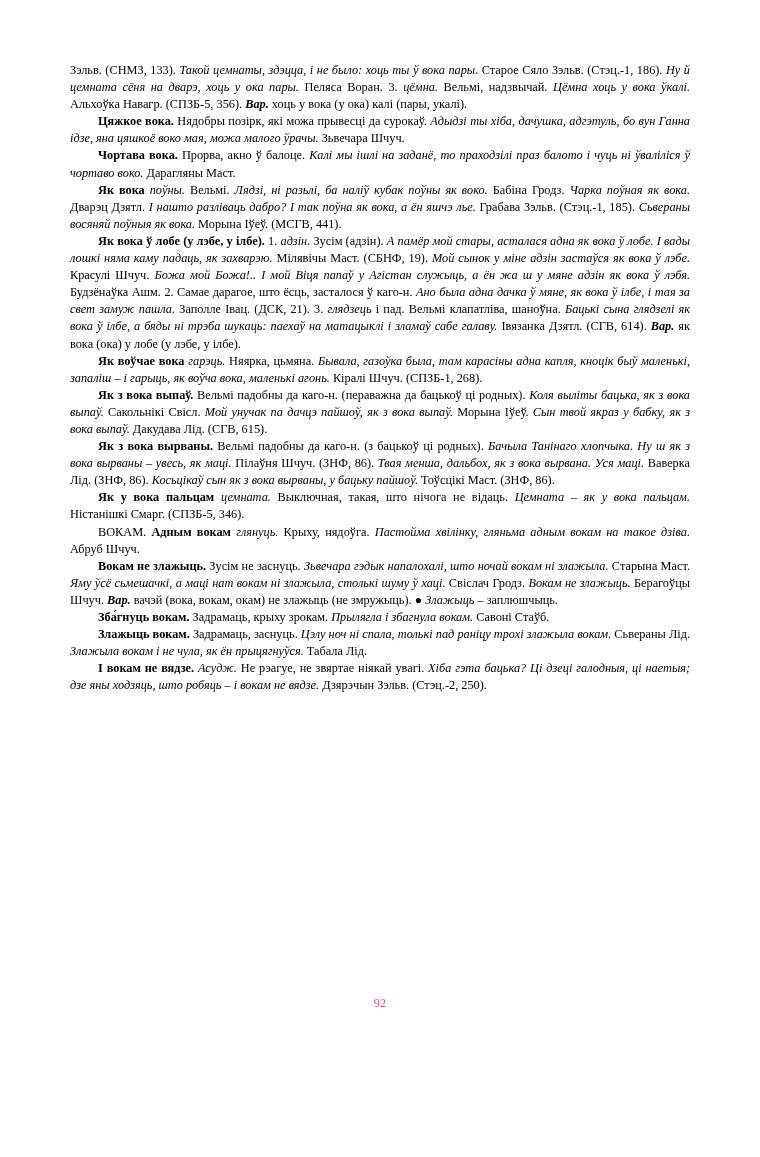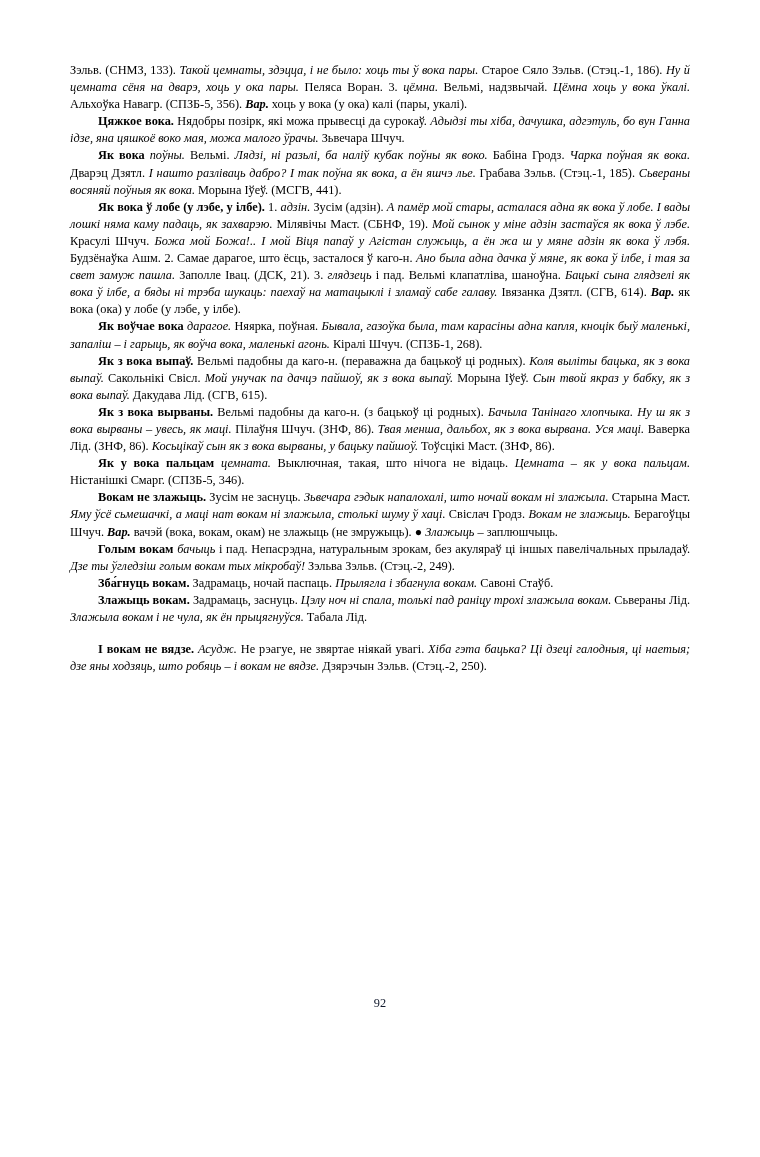--- a/index.html
+++ b/index.html
@@ -38,54 +38,54 @@
     margin: 0;
     padding: 0;
     text-align: justify;
     text-indent: 0;
   }
   p.para.indent {
     text-indent: 28px;
   }
   p.para:last-child {
     text-align: justify;
-    margin-top: 15px;
   }
   .it { font-style: italic; }
   .bd { font-weight: bold; }
   .bdit { font-weight: bold; font-style: italic; }
   
   p.para { text-align-last: left; }
   #page-number {
     position: absolute;
     left: 0;
     top: 996px;
     width: 760px;
     text-align: center;
     font-family: "Liberation Serif", "DejaVu Serif", serif;
     font-size: 12.3px;
-    color: #0f172a;
+    color: #ec4899;
   }
 </style>
 </head>
 <body>
 
 <div id="page">
 
   <div id="text-column">
       <p class="para"><span>Зэльв. (СНМЗ, 133). </span><span class="it">Такой цемнаты, здэцца, і не было: хоць ты ў вока пары.</span><span> Старое Сяло Зэльв. (Стэц.-1, 186). </span><span class="it">Ну й цемната сёня на дварэ, хоць у ока пары.</span><span> Пеляса Воран. 3. </span><span class="it">цёмна.</span><span> Вельмі, надзвычай. </span><span class="it">Цёмна хоць у вока ўкалі.</span><span> Альхоўка Навагр. (СПЗБ-5, 356). </span><span class="bdit">Вар.</span><span> хоць у вока (у ока) калі (пары, укалі).</span></p>
       <p class="para indent"><span class="bd">Цяжкое вока.</span><span> Нядобры позірк, які можа прывесці да сурокаў. </span><span class="it">Адыдзі ты хіба, дачушка, адгэтуль, бо вун Ганна ідзе, яна цяшкоё воко мая, можа малого ўрачы.</span><span> Зьвечара Шчуч.</span></p>
+      <p class="para indent"><span class="bd">Чортава вока.</span><span> Прорва, акно ў балоце. </span><span class="it">Калі мы ішлі на заданё, то праходзілі праз балото і чуць ні ўваліліся ў чортаво воко.</span><span> Дараглян­ы Маст.</span></p>
       <p class="para indent"><span class="bd">Як вока </span><span class="it">поўны.</span><span> Вельмі. </span><span class="it">Лядзі, ні разьлі, ба наліў кубак поўны як воко.</span><span> Бабіна Гродз. </span><span class="it">Чарка поўная як вока.</span><span> Дварэц Дзятл. </span><span class="it">І нашто разліваць дабро? І так поўна як вока, а ён яшчэ лье.</span><span> Грабава Зэльв. (Стэц.-1, 185). </span><span class="it">Сьвераны восяняй поўныя як вока.</span><span> Морына Іўеў. (МСГВ, 441).</span></p>
       <p class="para indent"><span class="bd">Як вока ў лобе (у лэбе, у ілбе).</span><span> 1. </span><span class="it">адзін.</span><span> Зусім (адзін). </span><span class="it">А памёр мой стары, асталася адна як вока ў лобе. І вады лошкі няма каму падаць, як захварэю.</span><span> Мілявічы Маст. (СБНФ, 19). </span><span class="it">Мой сынок у міне адзін застаўся як вока ў лэбе.</span><span> Красулі Шчуч. </span><span class="it">Божа мой Божа!.. І мой Віця папаў у Агістан служыць, а ён жа ш у мяне адзін як вока ў лэбя.</span><span> Будзёнаўка Ашм. 2. Самае дарагое, што ёсць, засталося ў каго-н. </span><span class="it">Ано была адна дачка ў мяне, як вока ў ілбе, і тая за свет замуж пашла.</span><span> Заполле Івац. (ДСК, 21). 3. </span><span class="it">глядзець</span><span> і пад. Вельмі клапатліва, шаноўна. </span><span class="it">Бацькі сына глядзелі як вока ў ілбе, а бяды ні трэба шукаць: паехаў на матацыклі і зламаў сабе галаву.</span><span> Івязанка Дзятл. (СГВ, 614). </span><span class="bdit">Вар.</span><span> як вока (ока) у лобе (у лэбе, у ілбе).</span></p>
-      <p class="para indent"><span class="bd">Як воўчае вока </span><span class="it">дарагое.</span><span> Няярка, поўная. </span><span class="it">Бывала, газоўка была, там карасіны адна капля, кноцік быў маленькі, запаліш – і гарыць, як воўча вока, маленькі агонь.</span><span> Кіралі Шчуч. (СПЗБ-1, 268).</span></p>
+      <p class="para indent"><span class="bd">Як воўчае вока </span><span class="it">гарэць.</span><span> Няярка, цьмяна. </span><span class="it">Бывала, газоўка была, там карасіны адна капля, кноцік быў маленькі, запаліш – і гарыць, як воўча вока, маленькі агонь.</span><span> Кіралі Шчуч. (СПЗБ-1, 268).</span></p>
       <p class="para indent"><span class="bd">Як з вока выпаў.</span><span> Вельмі падобны да каго-н. (пераважна да бацькоў ці родных). </span><span class="it">Коля выліты бацька, як з вока выпаў.</span><span> Сакольнікі Свісл. </span><span class="it">Мой унучак па дачцэ пайшоў, як з вока выпаў.</span><span> Морына Іўеў. </span><span class="it">Сын твой якраз у бабку, як з вока выпаў.</span><span> Дакудава Лід. (СГВ, 615).</span></p>
       <p class="para indent"><span class="bd">Як з вока вырваны.</span><span> Вельмі падобны да каго-н. (з бацькоў ці родных). </span><span class="it">Бачыла Танінаго хлопчыка. Ну ш як з вока вырваны – увесь, як маці.</span><span> Пілаўня Шчуч. (ЗНФ, 86). </span><span class="it">Твая менша, дальбох, як з вока вырвана. Уся маці.</span><span> Ваверка Лід. (ЗНФ, 86). </span><span class="it">Косьцікаў сын як з вока вырваны, у бацьку пайшоў.</span><span> Тоўсцікі Маст. (ЗНФ, 86).</span></p>
       <p class="para indent"><span class="bd">Як у вока пальцам </span><span class="it">цемната.</span><span> Выключная, такая, што нічога не відаць. </span><span class="it">Цемната – як у вока пальцам.</span><span> Ністанішкі Смарг. (СПЗБ-5, 346).</span></p>
+      <p class="para indent"><span>ВОКАМ. </span><span class="bd">Адным вокам </span><span class="it">глянуць.</span><span> Крыху, нядоўга. </span><span class="it">Пастойма хвілінку, гляньма адным вокам на такое дзіва.</span><span> Абруб Шчуч.</span></p>
       <p class="para indent"><span class="bd">Вокам не злажыць.</span><span> Зусім не заснуць. </span><span class="it">Зьвечара гэдык напалохалі, што ночай вокам ні злажыла.</span><span> Старына Маст. </span><span class="it">Яму ўсё сьмешачкі, а маці нат вокам ні злажыла, столькі шуму ў хаці.</span><span> Свіслач Гродз. </span><span class="it">Вокам не злажыць.</span><span> Берагоўцы Шчуч. </span><span class="bdit">Вар.</span><span> вачэй (вока, вокам, окам) не злажыць (не змружыць). ● </span><span class="it">Злажыць</span><span> – заплюшчыць.</span></p>
-      <p class="para indent"><span class="bd">Голым вокам </span><span class="it">бачыць</span><span> і пад. Непасрэдна, натуральным зрокам, без акуляраў ці іншых павелічальных прыладаў. </span><span class="it">Дзе ты ўгледзіш голым вокам тых мікробаў!</span><span> Зэльва Зэльв. (Стэц.-2, 249).</span></p>
-      <p class="para indent"><span class="bd">Зба́гнуць вокам.</span><span> Задрамаць, ночай паспаць. </span><span class="it">Прылягла і збагнула вокам.</span><span> Савоні Стаўб.</span></p>
+      <p class="para indent"><span class="bd">Зба́гнуць вокам.</span><span> Задрамаць, крыху зрокам. </span><span class="it">Прылягла і збагнула вокам.</span><span> Савоні Стаўб.</span></p>
       <p class="para indent"><span class="bd">Злажыць вокам.</span><span> Задрамаць, заснуць. </span><span class="it">Цэлу ноч ні спала, толькі пад раніцу трохі злажыла вокам.</span><span> Сьвераны Лід. </span><span class="it">Злажыла вокам і не чула, як ён прыцягнуўся.</span><span> Табала Лід.</span></p>
       <p class="para indent"><span class="bd">І вокам не вядзе.</span><span> </span><span class="it">Асудж.</span><span> Не рэагуе, не звяртае ніякай увагі. </span><span class="it">Хіба гэта бацька? Ці дзеці галодныя, ці наетыя; дзе яны ходзяць, што робяць – і вокам не вядзе.</span><span> Дзярэчын Зэльв. (Стэц.-2, 250).</span></p>
     </div>
 
   <div id="page-number">92</div>
 
 </div>
 
 </body></html>

